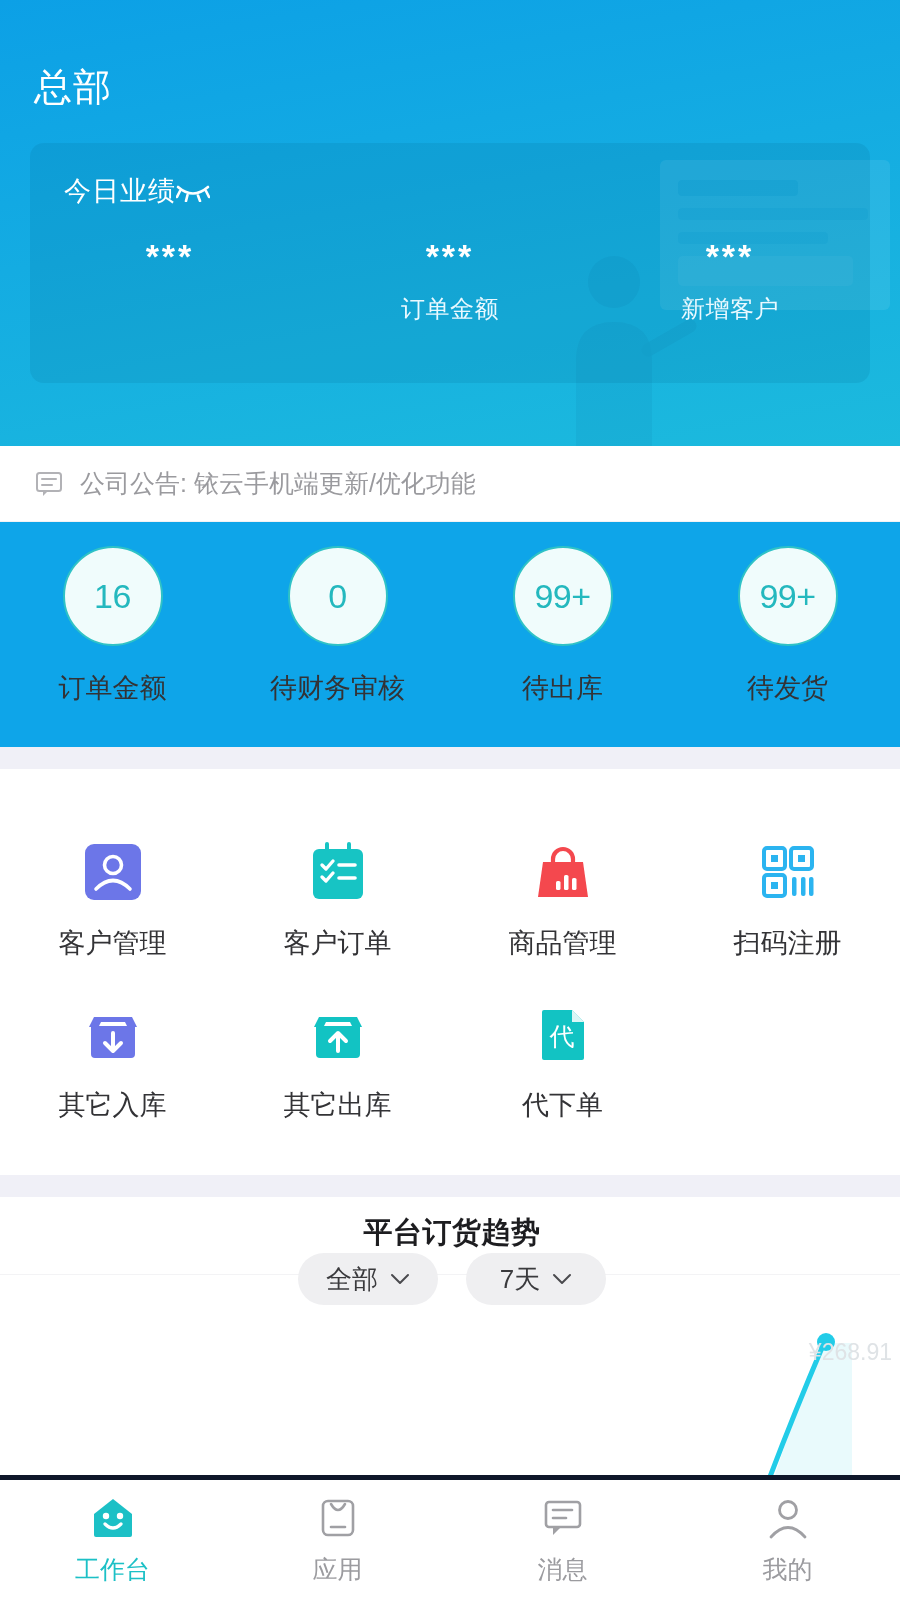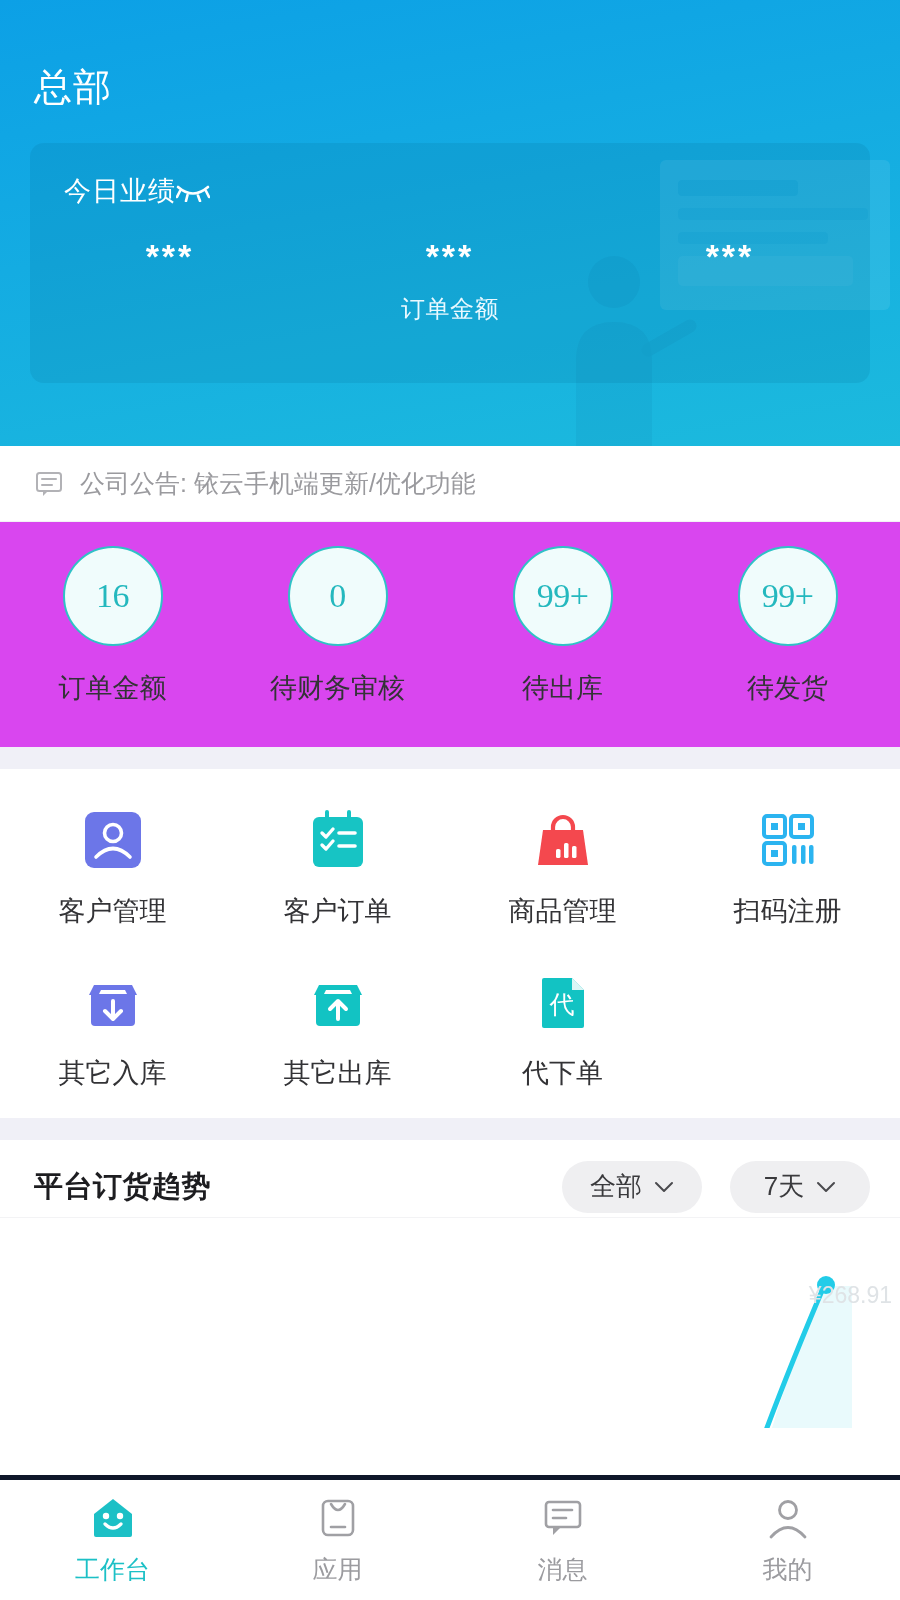--- a/index.html
+++ b/index.html
@@ -43,47 +43,48 @@
   
   .notice {
     height: 76px; flex: 0 0 76px; background: #fff;
     display: flex; align-items: center; gap: 16px; padding: 0 34px;
     border-bottom: 1px solid #f2f2f4;
   }
   .notice-icon { width: 30px; height: 30px; flex: 0 0 30px; }
   .notice-text { color: #9a9a9e; font-size: 25px; white-space: nowrap; overflow: hidden; }
 
   
-  .badges { flex: 0 0 225px; background: #d946ef; display: flex; padding-top: 24px; font-family: Liberation Serif, serif; }
+  .badges { flex: 0 0 225px; background: #0ea5e9; display: flex; padding-top: 24px; }
   .badge-cell { flex: 1; display: flex; flex-direction: column; align-items: center; }
   .badge-circle {
     width: 100px; height: 100px; border-radius: 50%;
     border: 2.5px solid #2FC2C6; background: #F0FCFC;
     display: flex; align-items: center; justify-content: center;
     color: #24B8BE; font-size: 34px; letter-spacing: -.5px;
   }
   .badge-label { margin-top: 24px; font-size: 27px; color: #333336; }
 
   .divider { flex: 0 0 22px; background: #F0F0F7; }
 
   
-  .apps { background: #fff; padding: 40px 0 27px 0; }
+  .apps { background: #fff; padding: 40px 0 52px 0; margin-top: 32px; }
   .apps-row { display: flex; }
   .apps-row + .apps-row { margin-top: 42px; }
   .app-cell { width: 25%; display: flex; flex-direction: column; align-items: center; }
   .app-icon { width: 62px; height: 62px; display: block; }
   .app-label { margin-top: 22px; font-size: 27px; color: #333336; }
   .app-cell.empty { visibility: hidden; }
 
   
   .chart-section { background: #fff; flex: 1 1 auto; position: relative; overflow: hidden; }
   .chart-head {
     height: 78px; display: flex; align-items: center;
     justify-content: space-between; padding: 16px 30px 0 34px;
     border-bottom: 1px solid #f3f3f5;
+    flex-direction: column;
   }
   .chart-title { font-size: 29px; font-weight: 700; color: #1d1d20; letter-spacing: .5px; }
   .chart-filters { display: flex; gap: 28px; }
   .pill {
     background: #EFEFF1; border-radius: 30px; height: 52px; min-width: 140px;
     display: flex; align-items: center; justify-content: center; gap: 12px;
     font-size: 26px; color: #3a3a3d; padding: 0 24px;
   }
   .chev { width: 20px; height: 12px; display: block; }
   .chart-body { position: relative; height: 210px; overflow: hidden; }
@@ -136,20 +137,21 @@
       <div class="perf-stats">
         <div class="perf-stat">
           <div class="perf-val">***</div>
         </div>
         <div class="perf-stat">
           <div class="perf-val">***</div>
           <div class="perf-name">订单金额</div>
         </div>
         <div class="perf-stat">
           <div class="perf-val">***</div>
+          <div class="perf-name">新增客户</div>
         </div>
       </div>
     </div>
   </div>
 
   <div class="notice">
     <svg class="notice-icon" viewBox="0 0 30 30">
       <rect x="3" y="4" width="24" height="18" rx="2.5" fill="none" stroke="#b2b2b6" stroke-width="2"></rect>
       <path d="M9 22 L9 27 L14 22 Z" fill="#b2b2b6"></path>
       <line x1="8" y1="10" x2="22" y2="10" stroke="#b2b2b6" stroke-width="2" stroke-linecap="round"></line>

